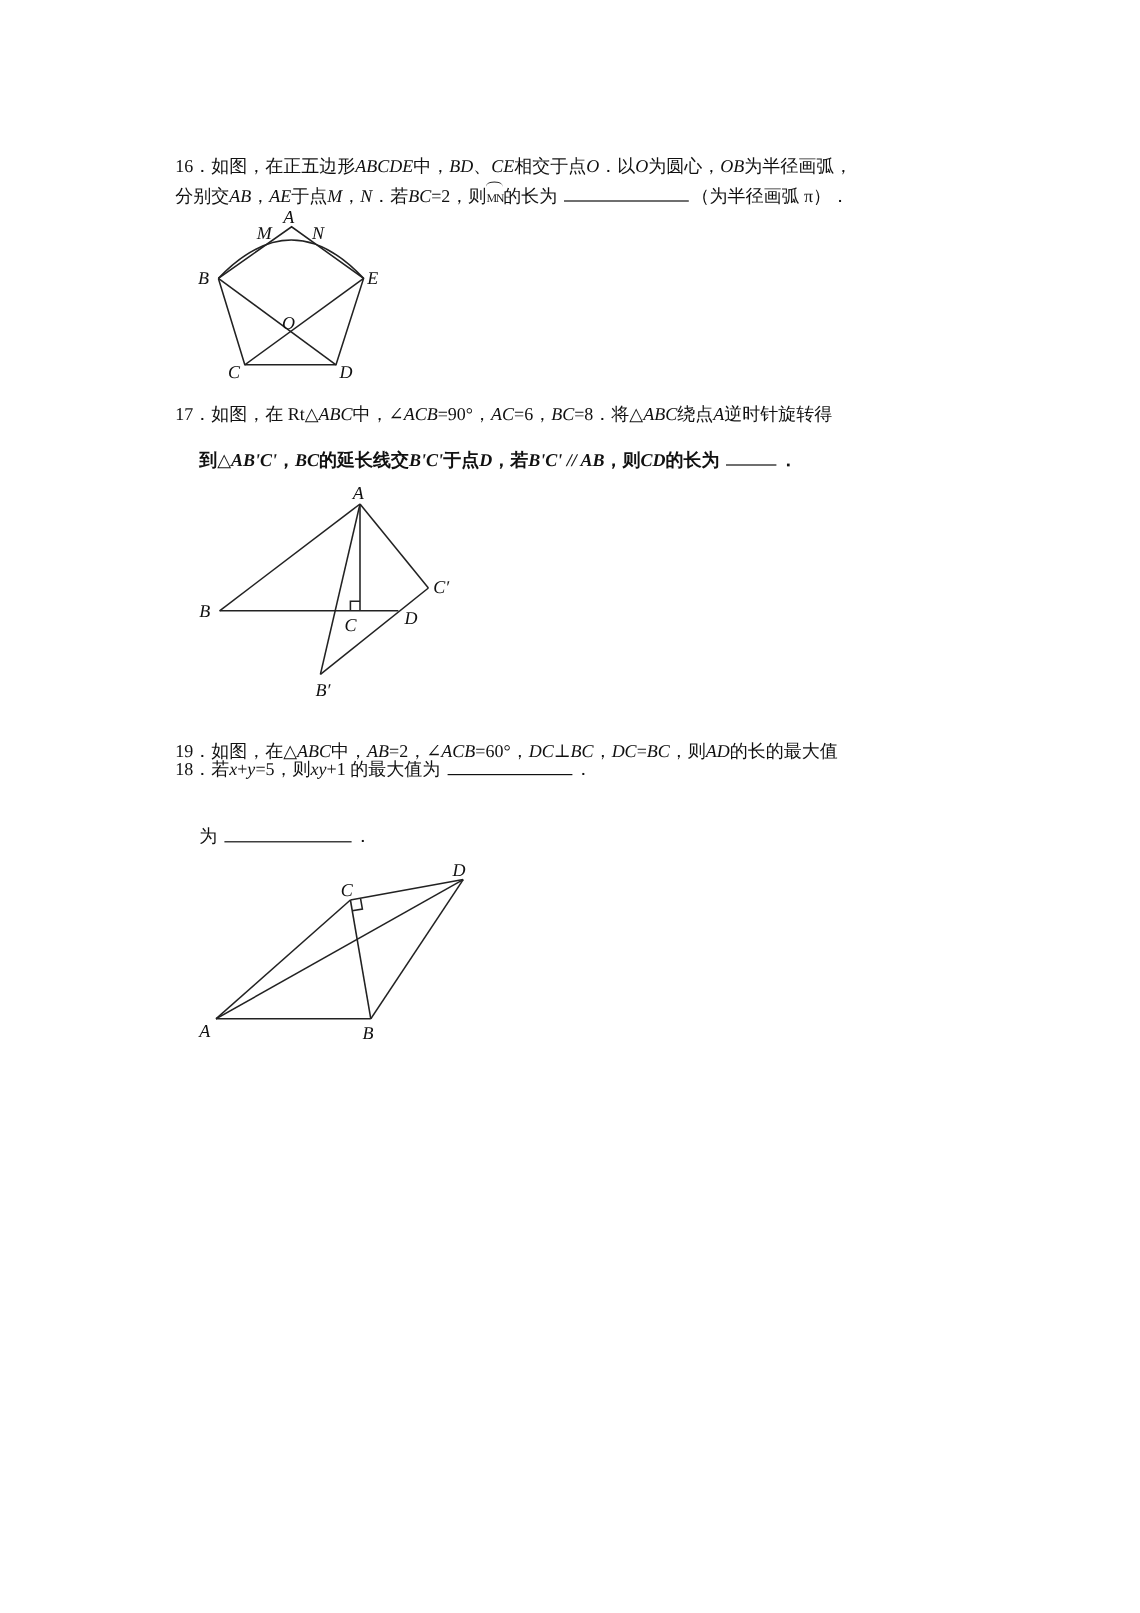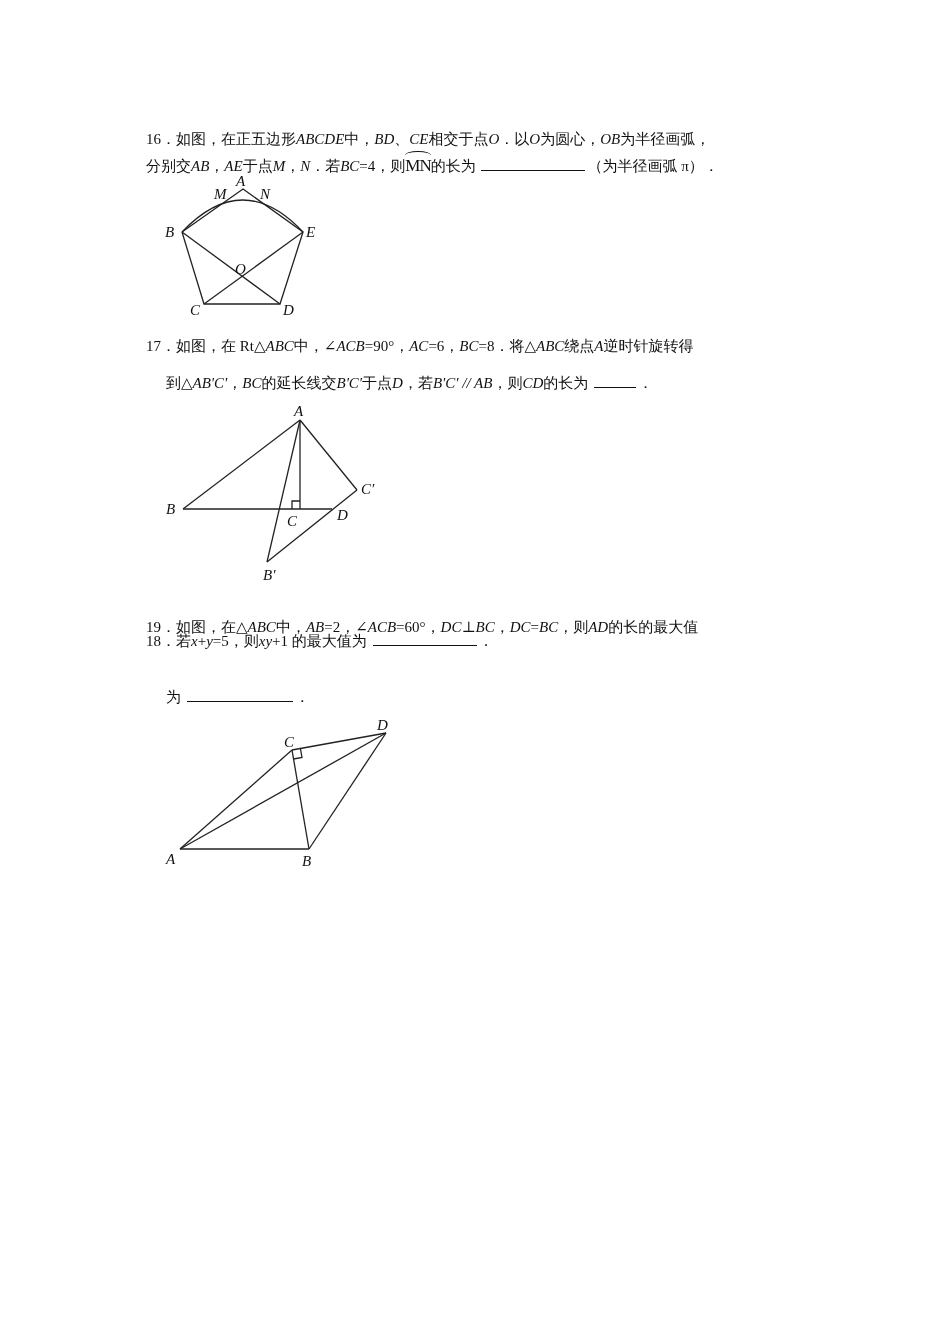--- a/index.html
+++ b/index.html
@@ -3,35 +3,35 @@
 <meta charset="utf-8">
 <style>
   html, body { margin: 0; padding: 0; background: #ffffff; }
   body { width: 950px; height: 1344px; position: relative; overflow: hidden;
          font-family: "DejaVu Serif", "Liberation Serif", serif; color: #111; }
   .line { position: absolute; left: 146px; font-size: 15px; line-height: 20px; white-space: nowrap;
           font-family: "Liberation Serif", "DejaVu Serif", serif; }
   .indent { left: 166px; }
   .it { font-style: italic; }
   .blank { display: inline-block; border-bottom: 1px solid #111; height: 14px; vertical-align: baseline; margin: 0 2px; }
-  .arc { display: inline-block; position: relative; font-style: normal; font-size: 17px; letter-spacing: -1px; padding-top: 3px; }
+  .arc { display: inline-block; position: relative; font-style: normal; font-size: 10px; letter-spacing: -1px; padding-top: 3px; }
   .arc::before { content: ""; position: absolute; left: 0; right: 0; top: -2px; height: 8px;
                  border-top: 1px solid #111; border-radius: 50% 50% 0 0; }
   svg.fig { position: absolute; overflow: visible; }
   svg.fig line, svg.fig path, svg.fig polyline { stroke: #222; stroke-width: 1.3; fill: none; }
   svg.fig text { font-family: "Liberation Serif", "DejaVu Serif", serif; font-style: italic; font-size: 15px; fill: #111; }
 </style>
 </head>
 <body>
 
 <div class="line" style="top:129px;text-align:right;">
   <span>16．</span><span>如图，在正五边形</span><span class="it">ABCDE</span><span>中，</span><span class="it">BD</span><span>、</span><span class="it">CE</span><span>相交于点</span><span class="it">O</span><span>．以</span><span class="it">O</span><span>为圆心，</span><span class="it">OB</span><span>为半径画弧，</span>
 </div>
 <div class="line" style="top:153px;">
-  <span>分别交</span><span class="it">AB</span><span>，</span><span class="it">AE</span><span>于点</span><span class="it">M</span><span>，</span><span class="it">N</span><span>．若</span><span class="it">BC</span><span>=4，则</span><span class="arc">MN</span><span>的长为</span>
+  <span>分别交</span><span class="it">AB</span><span>，</span><span class="it">AE</span><span>于点</span><span class="it">M</span><span>，</span><span class="it">N</span><span>．若</span><span class="it">BC</span><span>=2，则</span><span class="arc">MN</span><span>的长为</span>
   <span class="blank" style="width:104px;"></span><span>（为半径画弧 π）．</span>
 </div>
 
 <svg class="fig" style="left:0;top:0;" width="950" height="1344">
 
   <polyline points="182,232 243,189 303,232 280,304 204,304 182,232"></polyline>
 
   <line x1="182" y1="232" x2="280" y2="304"></line>
   <line x1="303" y1="232" x2="204" y2="304"></line>
 
@@ -72,21 +72,21 @@
     <text x="284" y="747">C</text>
     <text x="377" y="730">D</text>
     <text x="166" y="864">A</text>
     <text x="302" y="866">B</text>
   </g>
 </svg>
 
 <div class="line" style="top:336px;">
   <span>17．</span><span>如图，在 Rt△</span><span class="it">ABC</span><span>中，∠</span><span class="it">ACB</span><span>=90°，</span><span class="it">AC</span><span>=6，</span><span class="it">BC</span><span>=8．将△</span><span class="it">ABC</span><span>绕点</span><span class="it">A</span><span>逆时针旋转得</span>
 </div>
-<div class="line indent" style="top:373px;">
+<div class="line indent" style="top:373px;font-weight:bold;">
   <span>到△</span><span class="it">AB'C'</span><span>，</span><span class="it">BC</span><span>的延长线交</span><span class="it">B'C'</span><span>于点</span><span class="it">D</span><span>，若</span><span class="it">B'C' // AB</span><span>，则</span><span class="it">CD</span><span>的长为</span>
   <span class="blank" style="width:42px;"></span><span>．</span>
 </div>
 
 <div class="line" style="top:615px;margin-top:16px;">
   <span>18．</span><span>若</span><span class="it">x</span><span>+</span><span class="it">y</span><span>=5，则</span><span class="it">xy</span><span>+1 的最大值为</span>
   <span class="blank" style="width:104px;"></span><span>．</span>
 </div>
 
 <div class="line" style="top:617px;">

